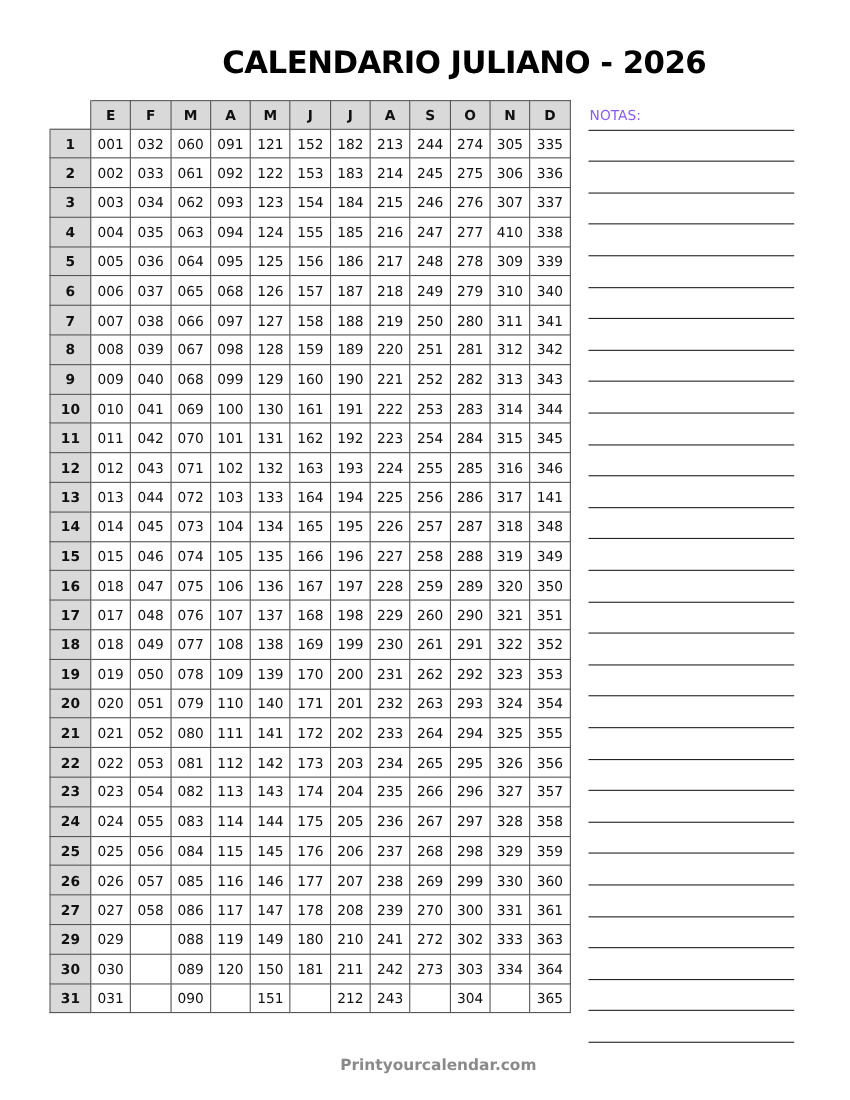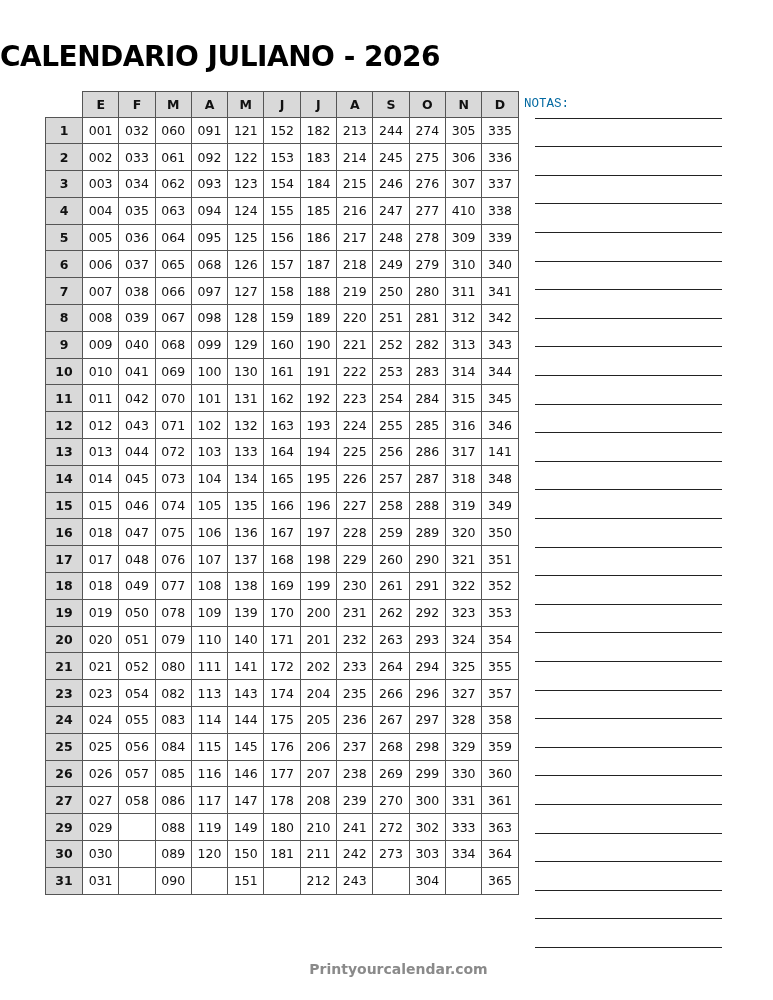--- a/index.html
+++ b/index.html
@@ -1,29 +1,29 @@
 <!DOCTYPE html>
 <html><head>
   <meta charset="utf-8">
   <style>
     html, body { margin: 0; padding: 0; background: #ffffff; }
     body { width: 773px; height: 1000px; position: relative; overflow: hidden;
            font-family: "DejaVu Sans", sans-serif; color: #111; }
-    .title { position: absolute; left: 0; top: 40px; width: 642px; text-align: left;
+    .title { position: absolute; left: 0; top: 40px; width: 642px; text-align: right;
              font-family: "DejaVu Sans", sans-serif; font-weight: bold; font-size: 28px;
              letter-spacing: -0.5px; color: #000; }
     table.cal { position: absolute; left: 45px; top: 91px; border-collapse: collapse;
                 table-layout: fixed; }
     table.cal td, table.cal th { border: 1px solid #555; padding: 0; text-align: center;
                 vertical-align: middle; height: 25.8px; font-size: 12.5px; }
     table.cal th { background: #d9d9d9; font-weight: bold; font-size: 12.5px; height: 24.5px; }
     table.cal th.corner { background: #fff; border-top: none; border-left: none; }
     table.cal td.day { background: #d9d9d9; font-weight: bold; width: 36px; }
     table.cal td.val { width: 35.3px; background: #fff; }
-    .notes-label { position: absolute; left: 524px; top: 97px; font-size: 12.5px; color: #0369a1; font-family: Liberation Mono, monospace; }
+    .notes-label { position: absolute; left: 536px; top: 97px; font-size: 12.5px; color: #8b5cf6; }
     .note-line { position: absolute; left: 535px; width: 187px; height: 0; border-top: 1.3px solid #222; }
     .footer { position: absolute; left: 12px; top: 961px; width: 773px; text-align: center;
               font-weight: bold; font-size: 14px; color: #8a8a8a; }
   </style>
 </head>
 <body>
 
 <div class="title">CALENDARIO JULIANO - 2026</div>
 
 <table class="cal">
@@ -352,20 +352,35 @@
         <td class="val">080</td>
         <td class="val">111</td>
         <td class="val">141</td>
         <td class="val">172</td>
         <td class="val">202</td>
         <td class="val">233</td>
         <td class="val">264</td>
         <td class="val">294</td>
         <td class="val">325</td>
         <td class="val">355</td>
+      </tr>
+      <tr>
+        <td class="day">22</td>
+        <td class="val">022</td>
+        <td class="val">053</td>
+        <td class="val">081</td>
+        <td class="val">112</td>
+        <td class="val">142</td>
+        <td class="val">173</td>
+        <td class="val">203</td>
+        <td class="val">234</td>
+        <td class="val">265</td>
+        <td class="val">295</td>
+        <td class="val">326</td>
+        <td class="val">356</td>
       </tr>
       <tr>
         <td class="day">23</td>
         <td class="val">023</td>
         <td class="val">054</td>
         <td class="val">082</td>
         <td class="val">113</td>
         <td class="val">143</td>
         <td class="val">174</td>
         <td class="val">204</td>

